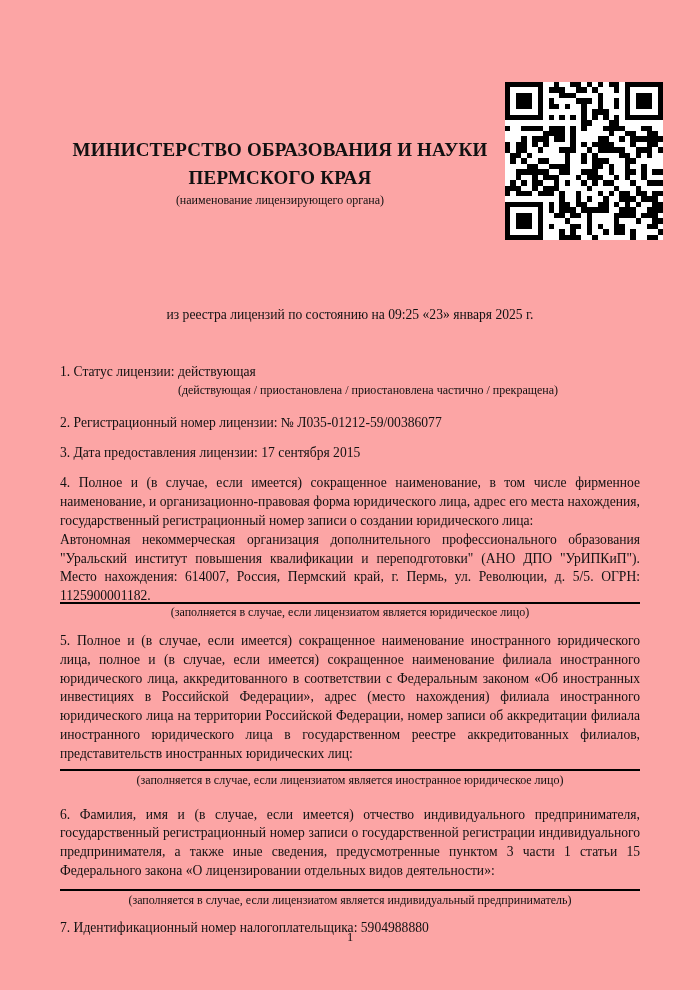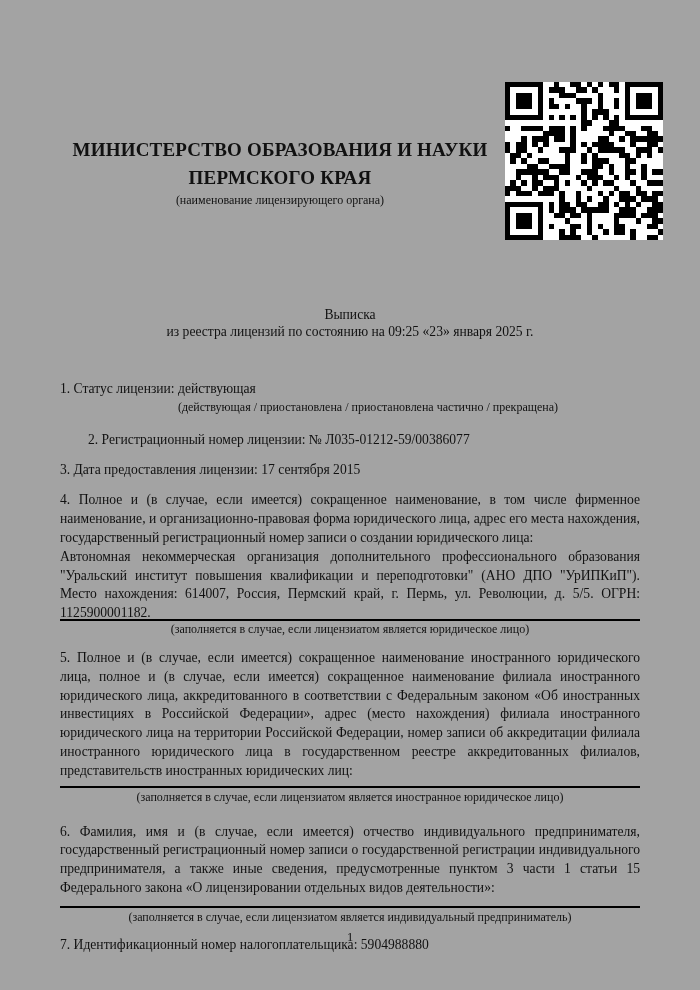--- a/index.html
+++ b/index.html
@@ -1,19 +1,19 @@
 <!DOCTYPE html>
 <html lang="ru"><head>
 <meta charset="utf-8">
 <style>
   html,body { margin:0; padding:0; background:#ffffff; }
   .page {
     position:relative;
     width:700px; height:990px;
-    background:#a3a3a3;
+    background:#fca5a5;
     color:#111111;
     font-family:"Liberation Serif", serif;
     overflow:hidden;
   }
   
   .ministry {
     position:absolute; top:136px; left:38px; width:484px;
     text-align:center;
   }
   .ministry-title {
@@ -31,21 +31,21 @@
   .doc-title { text-align:center; font-size:13.6px; line-height:17px; }
   .body-text { font-size:13.6px; line-height:18.8px; text-align:justify; }
   .single { text-align:left; }
   .caption {
     font-size:12px; line-height:13px; text-align:center; color:#111;
   }
   .cap-indent { padding-left:36px; }
   .rule { border:0; border-top:2px solid #000; margin:0; }
   .mt-item1 { margin-top:40px; }
   .mt-cap1  { margin-top:2px; }
-  .mt-item2 { margin-top:17px;margin-left:28px; }
+  .mt-item2 { margin-top:17px; }
   .mt-item3 { margin-top:11px; }
   .mt-item4 { margin-top:12px; }
   .mt-rule4 { margin-top:-4px; }
   .mt-cap4  { margin-top:2px; }
   .mt-item5 { margin-top:13px; }
   .mt-rule5 { margin-top:5px; }
   .mt-cap5  { margin-top:3px; }
   .mt-item6 { margin-top:19px; }
   .mt-rule6 { margin-top:8px; }
   .mt-cap6  { margin-top:3px; }
@@ -465,21 +465,20 @@
         <rect x="13" y="28" width="1" height="1" fill="#000000"></rect>
         <rect x="16" y="28" width="1" height="1" fill="#000000"></rect>
         <rect x="23" y="28" width="1" height="1" fill="#000000"></rect>
         <rect x="26" y="28" width="1" height="1" fill="#000000"></rect>
         <rect x="27" y="28" width="1" height="1" fill="#000000"></rect>
       </svg></div>
 
   <div class="content">
 
     <div class="doc-title">
-      <div>Выписка</div>
       <div>из реестра лицензий по состоянию на 09:25 «23» января 2025 г.</div>
     </div>
 
     <div class="body-text single mt-item1">1. Статус лицензии: действующая</div>
     <div class="caption cap-indent mt-cap1">(действующая / приостановлена / приостановлена частично / прекращена)</div>
 
     <div class="body-text single mt-item2">2. Регистрационный номер лицензии: № Л035-01212-59/00386077</div>
 
     <div class="body-text single mt-item3">3. Дата предоставления лицензии: 17 сентября 2015</div>
 

